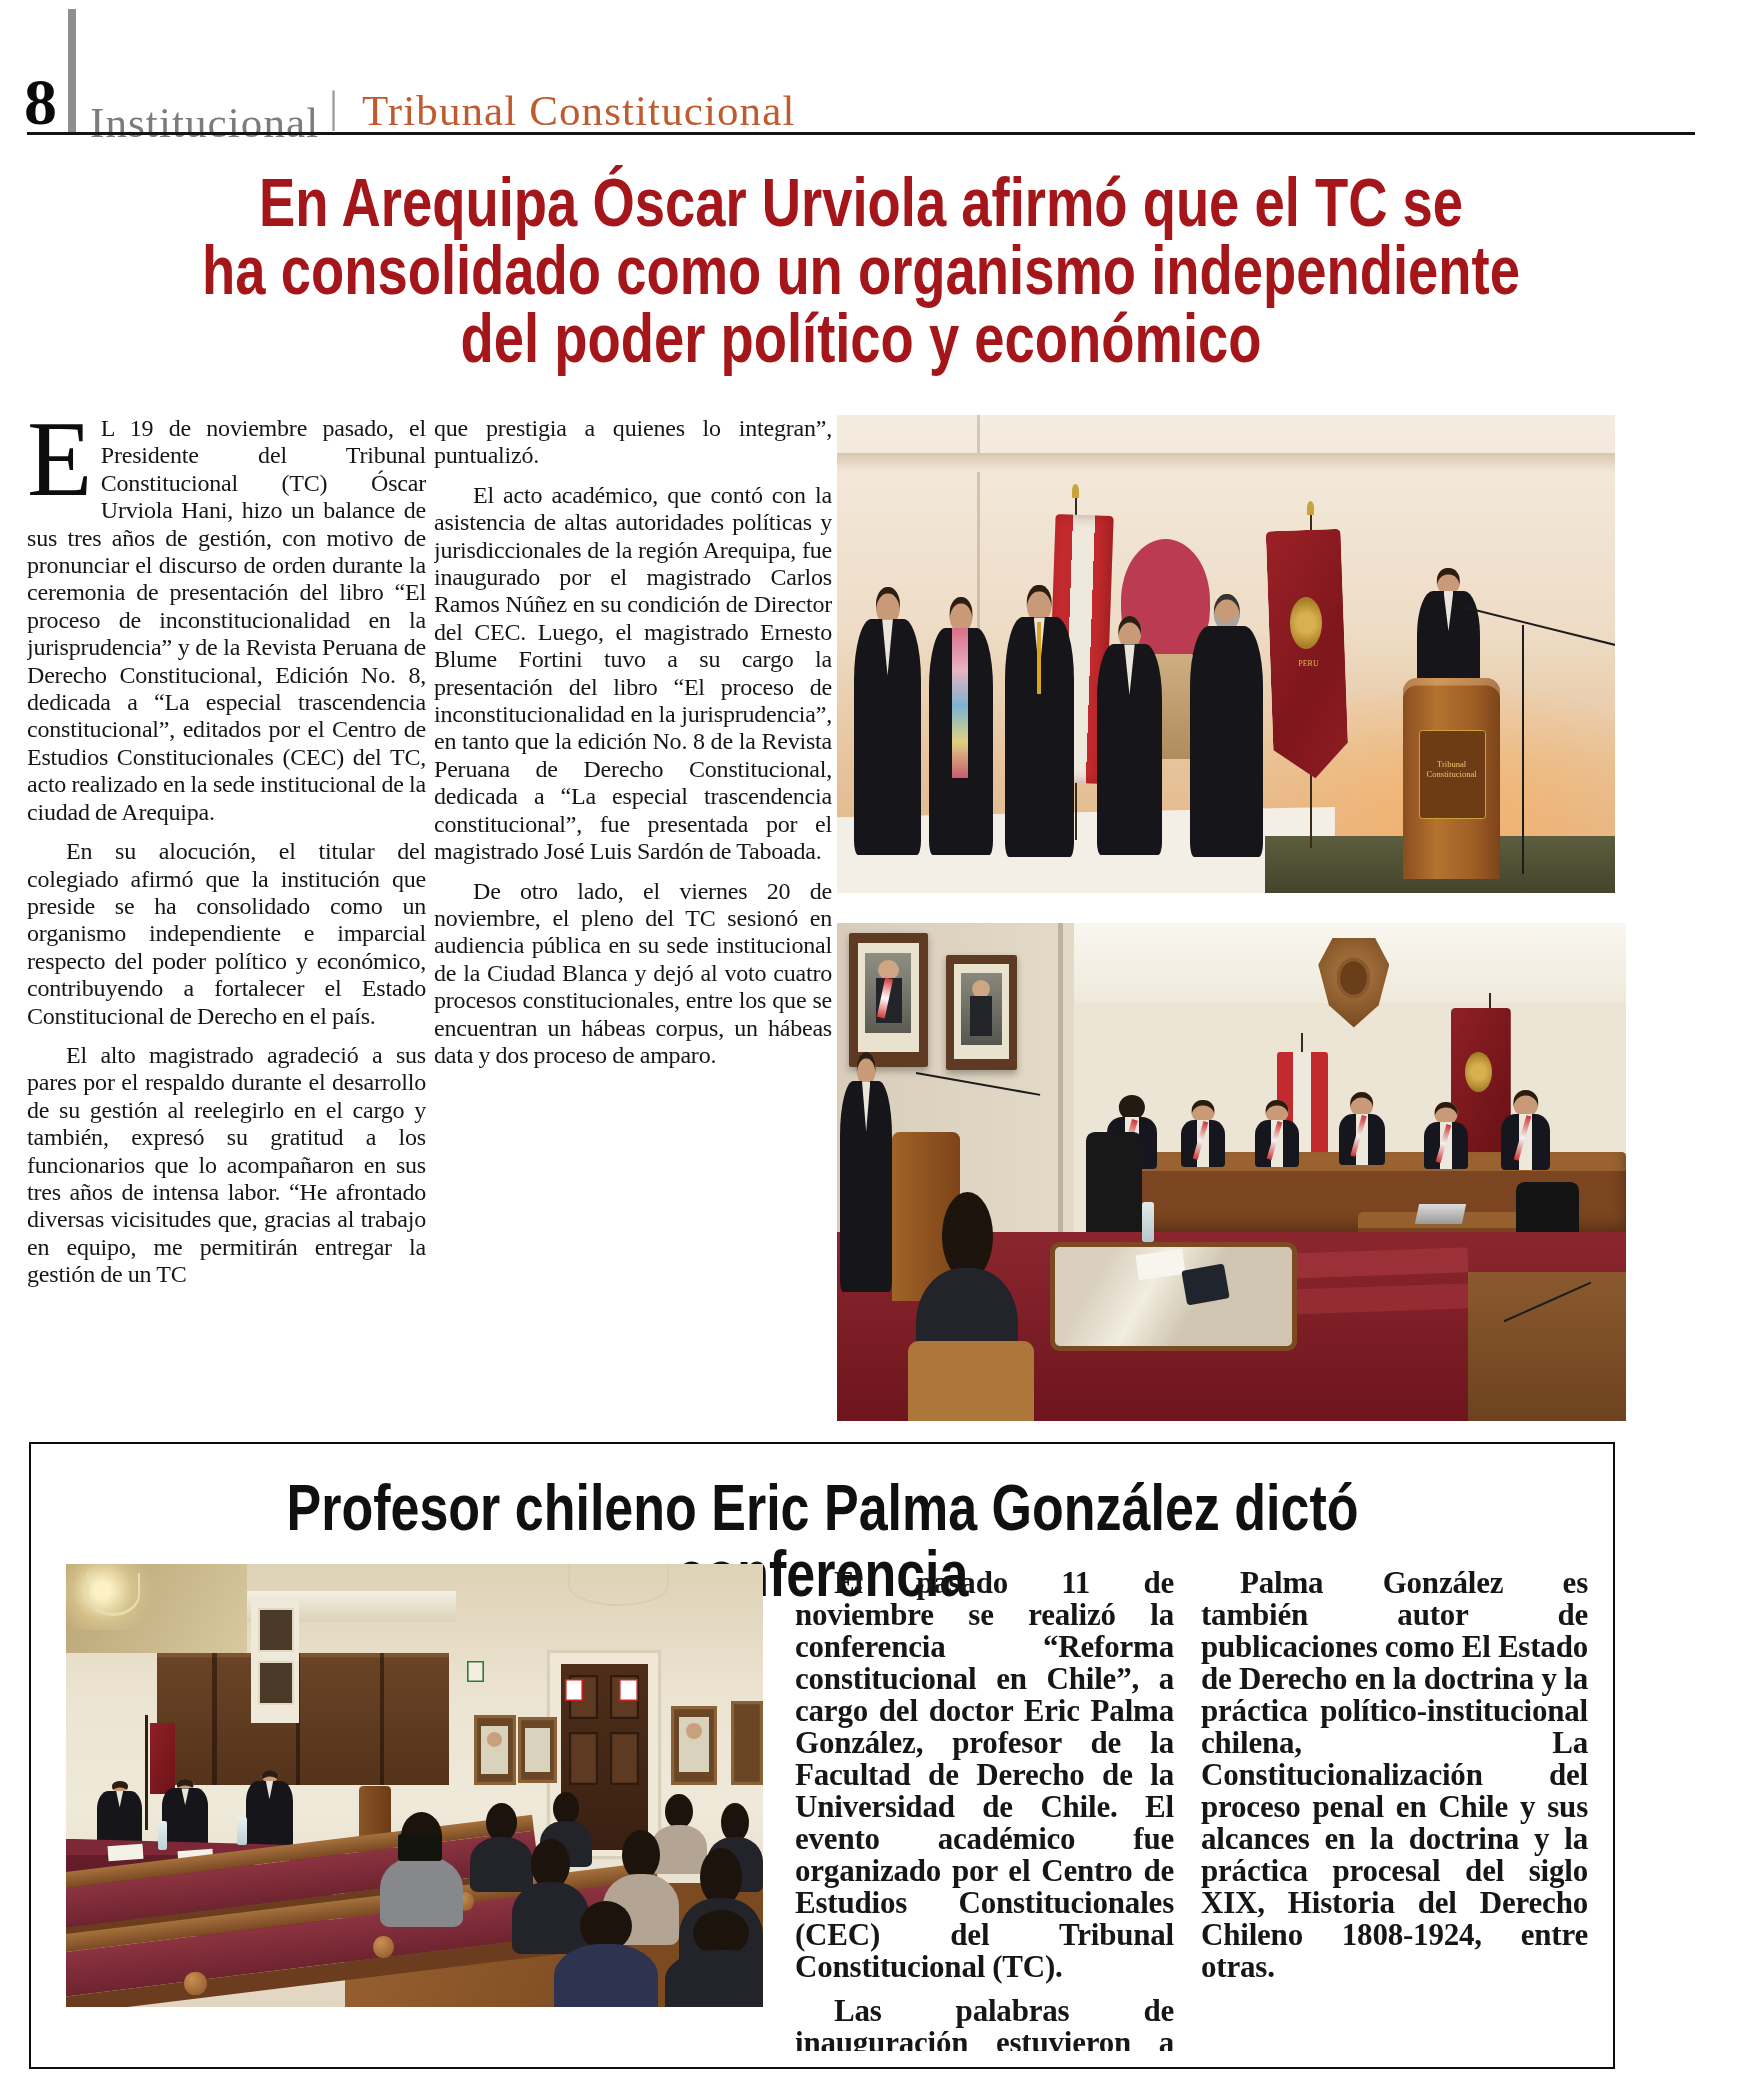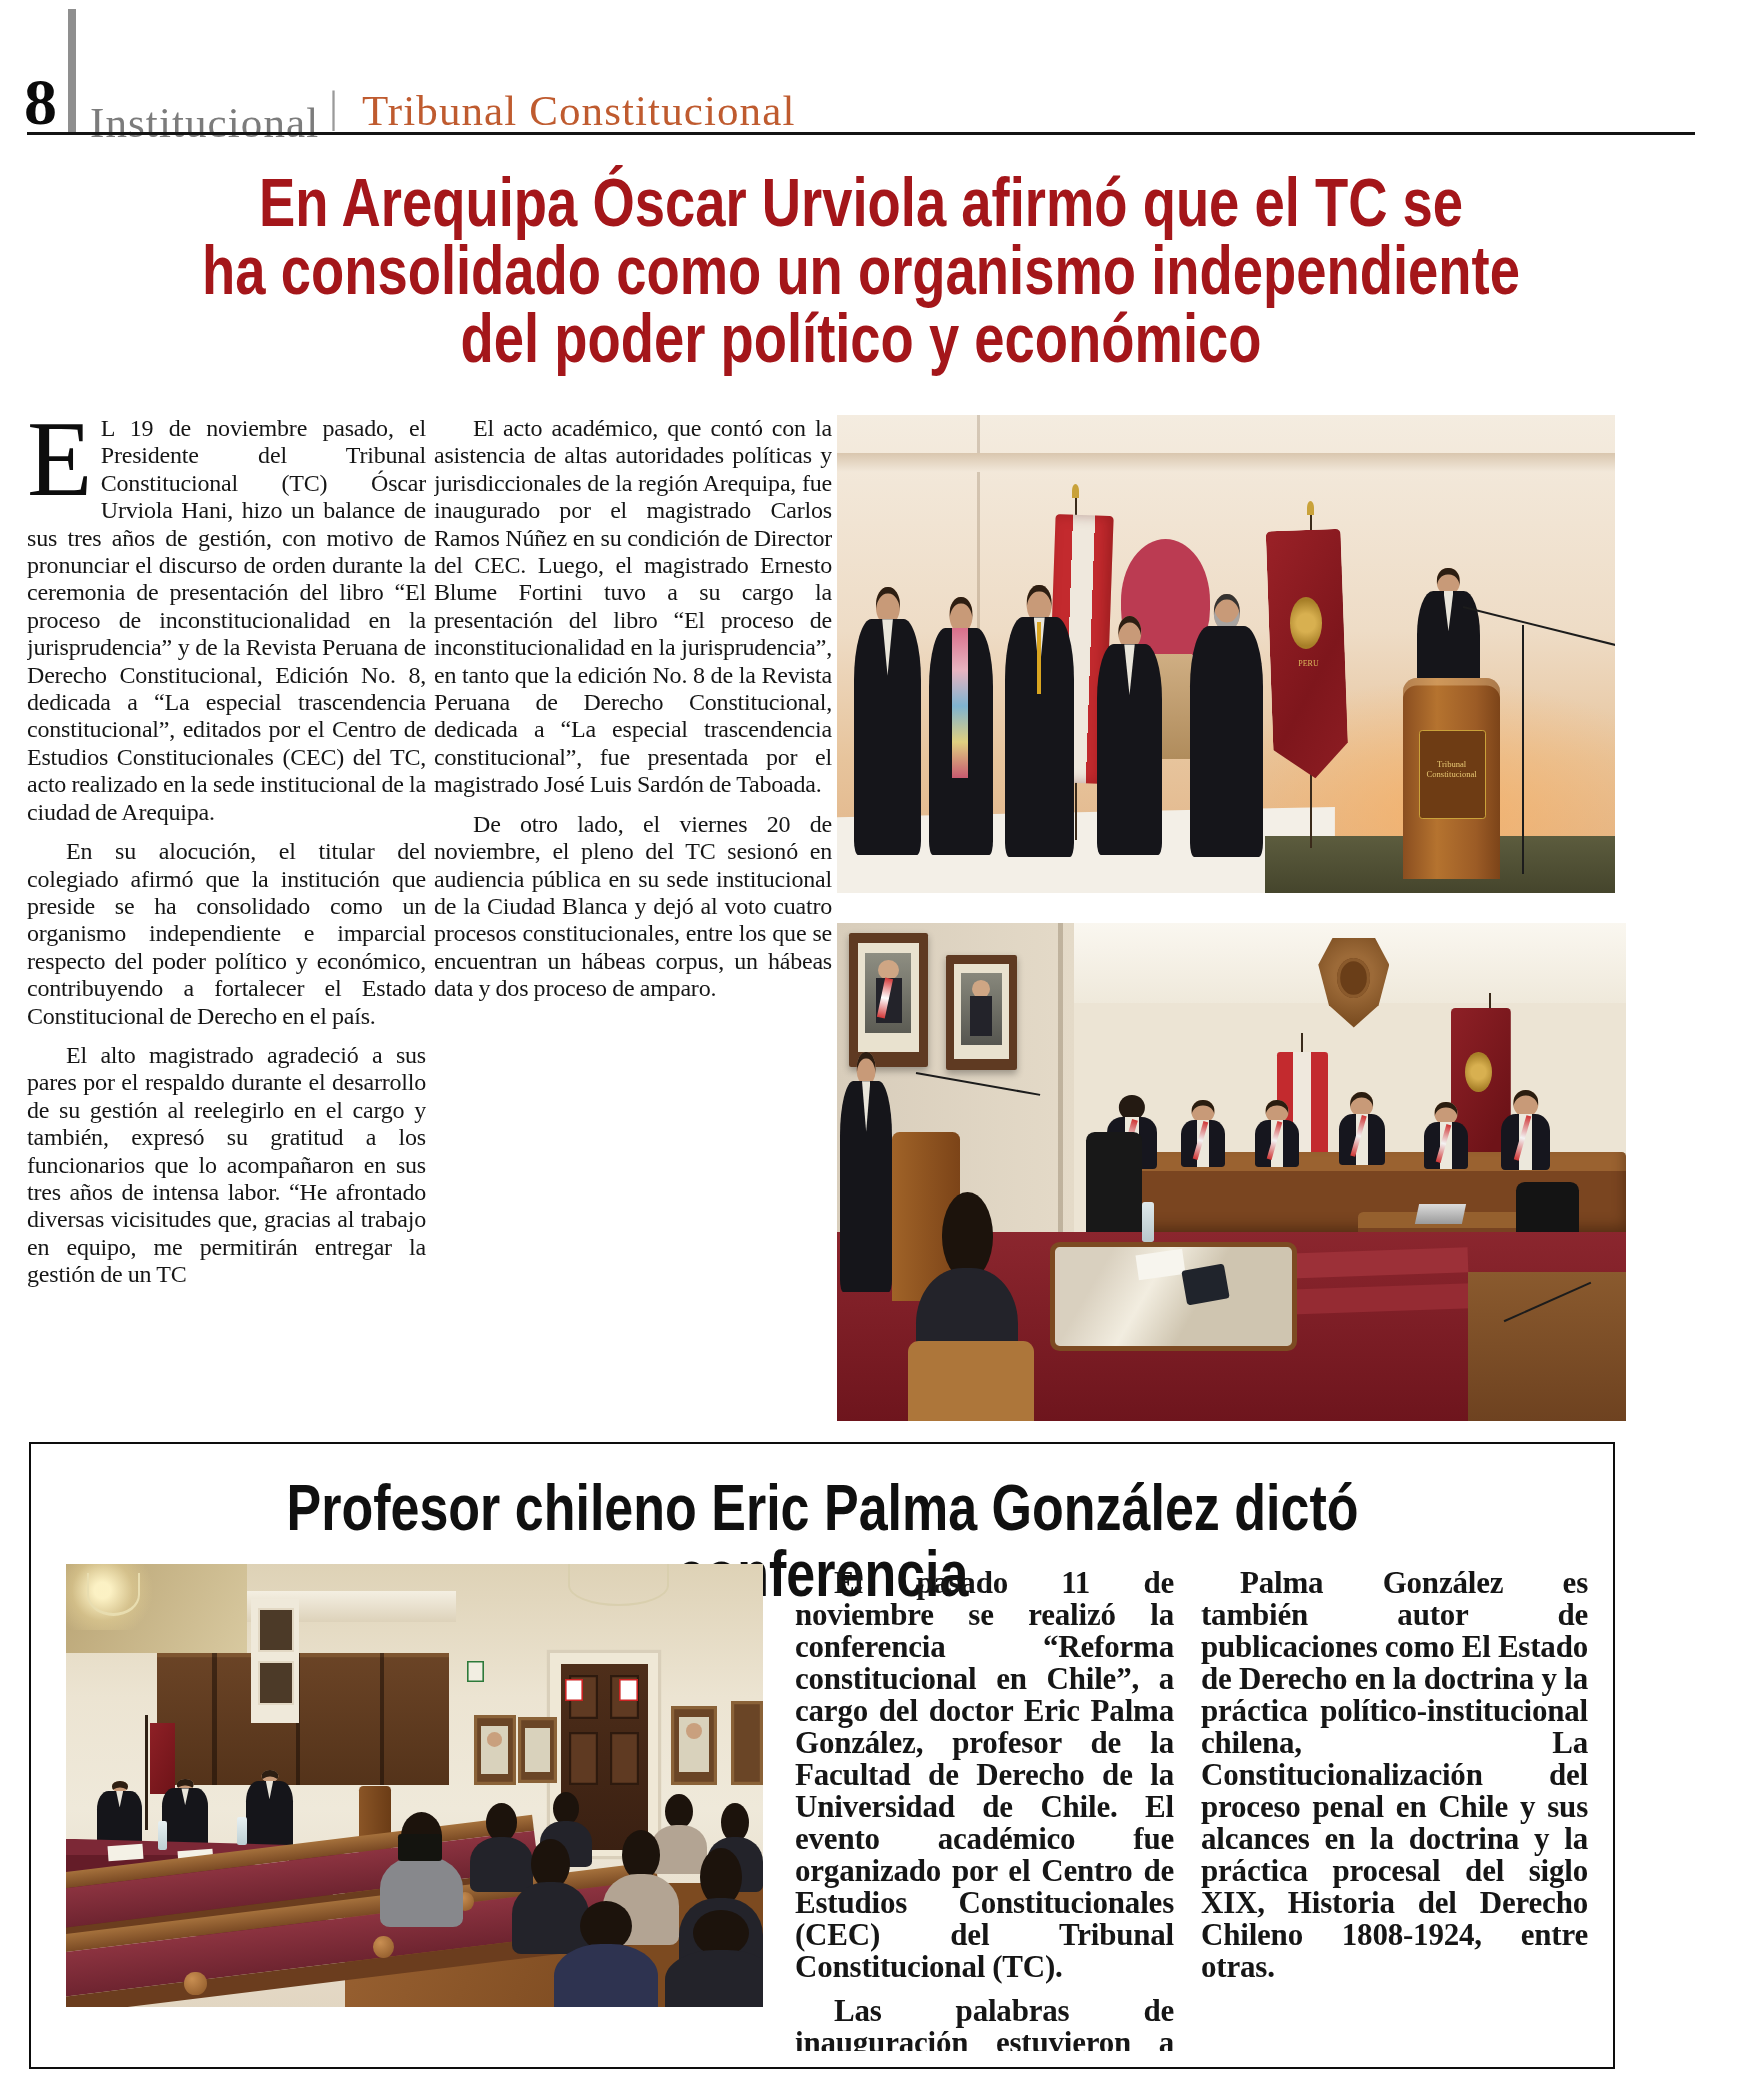--- a/index.html
+++ b/index.html
@@ -86,20 +86,21 @@
     <span>del poder político y económico</span>
   </h1>
 
   <section class="col" style="left:27px;top:415px;width:399px;height:1022px;">
     <p class="bp"><span class="dropcap">E</span><span>L 19 de noviembre pasado, el Presidente del Tribunal Constitucional (TC) Óscar Urviola Hani, hizo un balance de sus tres años de gestión, con motivo de pronunciar el discurso de orden durante la ceremonia de presentación del libro “El proceso de inconstitucionalidad en la jurisprudencia” y de la Revista Peruana de Derecho Constitucional, Edición No. 8, dedicada a “La especial trascendencia constitucional”, editados por el Centro de Estudios Constitucionales (CEC) del TC, acto realizado en la sede institucional de la ciudad de Arequipa.</span></p>
     <p class="bp indent">En su alocución, el titular del colegiado afirmó que la institución que preside se ha consolidado como un organismo independiente e imparcial respecto del poder político y económico, contribuyendo a fortalecer el Estado Constitucional de Derecho en el país.</p>
     <p class="bp indent">El alto magistrado agradeció a sus pares por el respaldo durante el desarrollo de su gestión al reelegirlo en el cargo y también, expresó su gratitud a los funcionarios que lo acompañaron en sus tres años de intensa labor. “He afrontado diversas vicisitudes que, gracias al trabajo en equipo, me permitirán entregar la gestión de un TC</p>
   </section>
 
   <section class="col" style="left:434px;top:415px;width:398px;height:1022px;">
+    <p class="bp">que prestigia a quienes lo integran”, puntualizó.</p>
     <p class="bp indent">El acto académico, que contó con la asistencia de altas autoridades políticas y jurisdiccionales de la región Arequipa, fue inaugurado por el magistrado Carlos Ramos Núñez en su condición de Director del CEC. Luego, el magistrado Ernesto Blume Fortini tuvo a su cargo la presentación del libro “El proceso de inconstitucionalidad en la jurisprudencia”, en tanto que la edición No. 8 de la Revista Peruana de Derecho Constitucional, dedicada a “La especial trascendencia constitucional”, fue presentada por el magistrado José Luis Sardón de Taboada.</p>
     <p class="bp indent">De otro lado, el viernes 20 de noviembre, el pleno del TC sesionó en audiencia pública en su sede institucional de la Ciudad Blanca y dejó al voto cuatro procesos constitucionales, entre los que se encuentran un hábeas corpus, un hábeas data y dos proceso de amparo.</p>
   </section>
 
   <div class="photo" style="left:837px;top:415px;width:778px;height:478px;">
     <div style="inset:0;background:linear-gradient(180deg,#f4ece0 0%,#eedcc6 45%,#e7c49c 72%,#e0b184 100%);"></div>
     <div style="left:18%;top:0;width:3.2px;height:78%;background:rgba(120,90,60,.25);"></div>
     <div style="left:0;top:8%;width:100%;height:4%;background:linear-gradient(180deg,#d9c6ae,#f2e8da);"></div>
     <div style="left:46%;top:55%;width:54%;height:40%;background:radial-gradient(ellipse at 60% 70%,rgba(255,170,80,.55),rgba(255,170,80,0) 70%);"></div>
     <div style="left:0;top:82%;width:64%;height:18%;background:#f3efe7;clip-path:polygon(0 12%,100% 0,100% 100%,0 100%);"></div>

